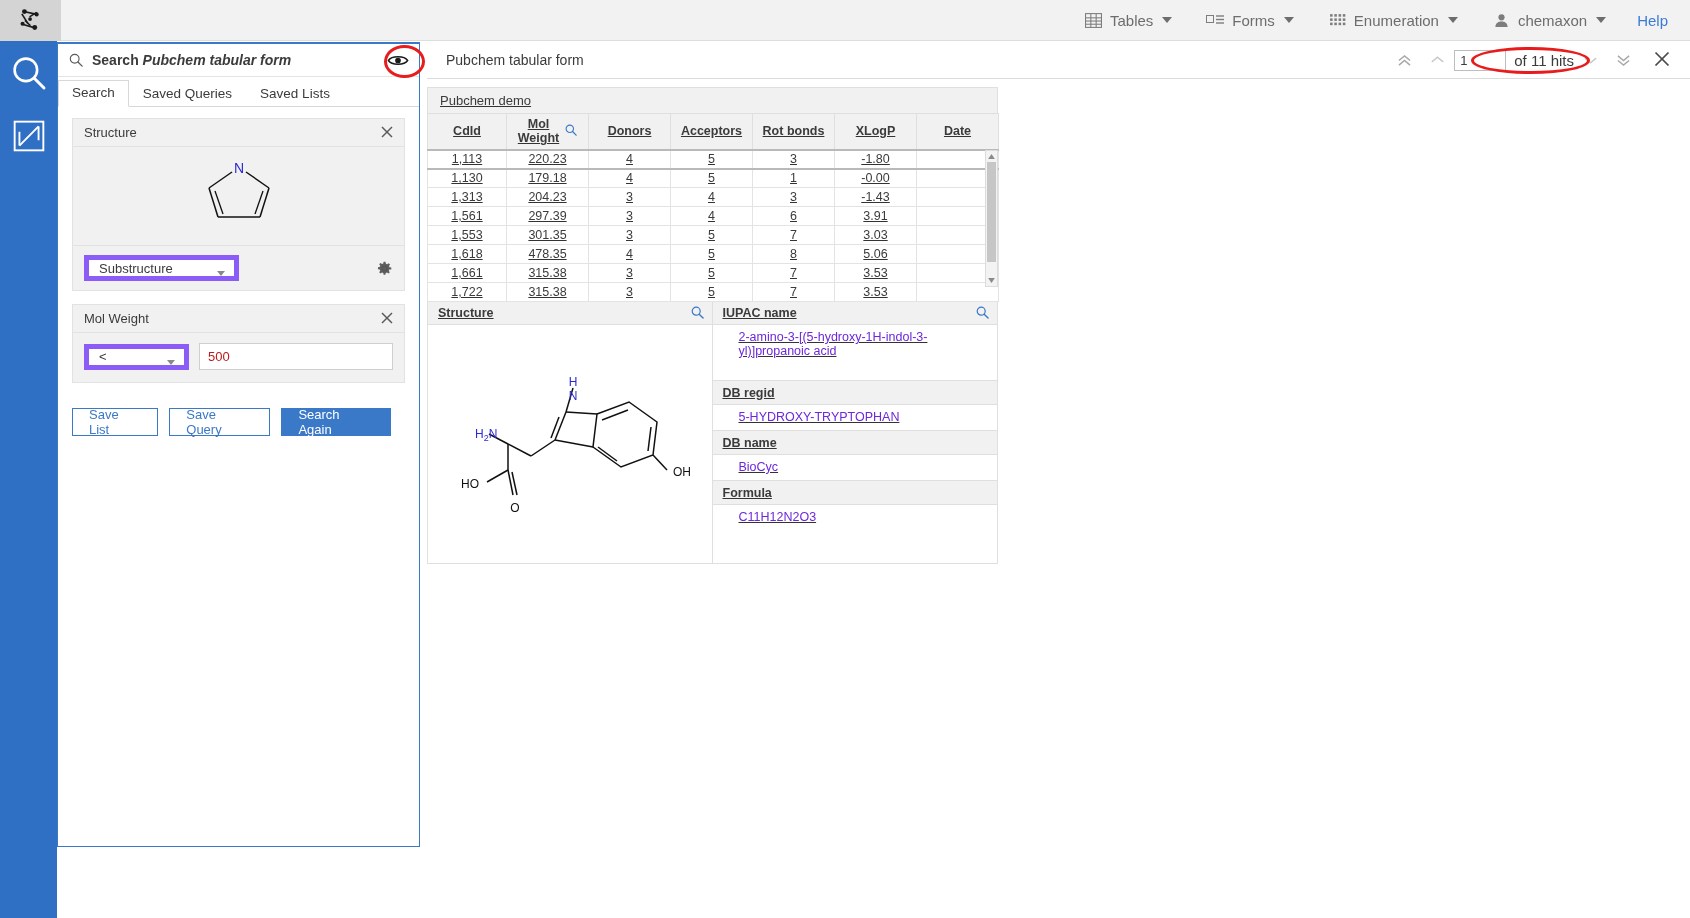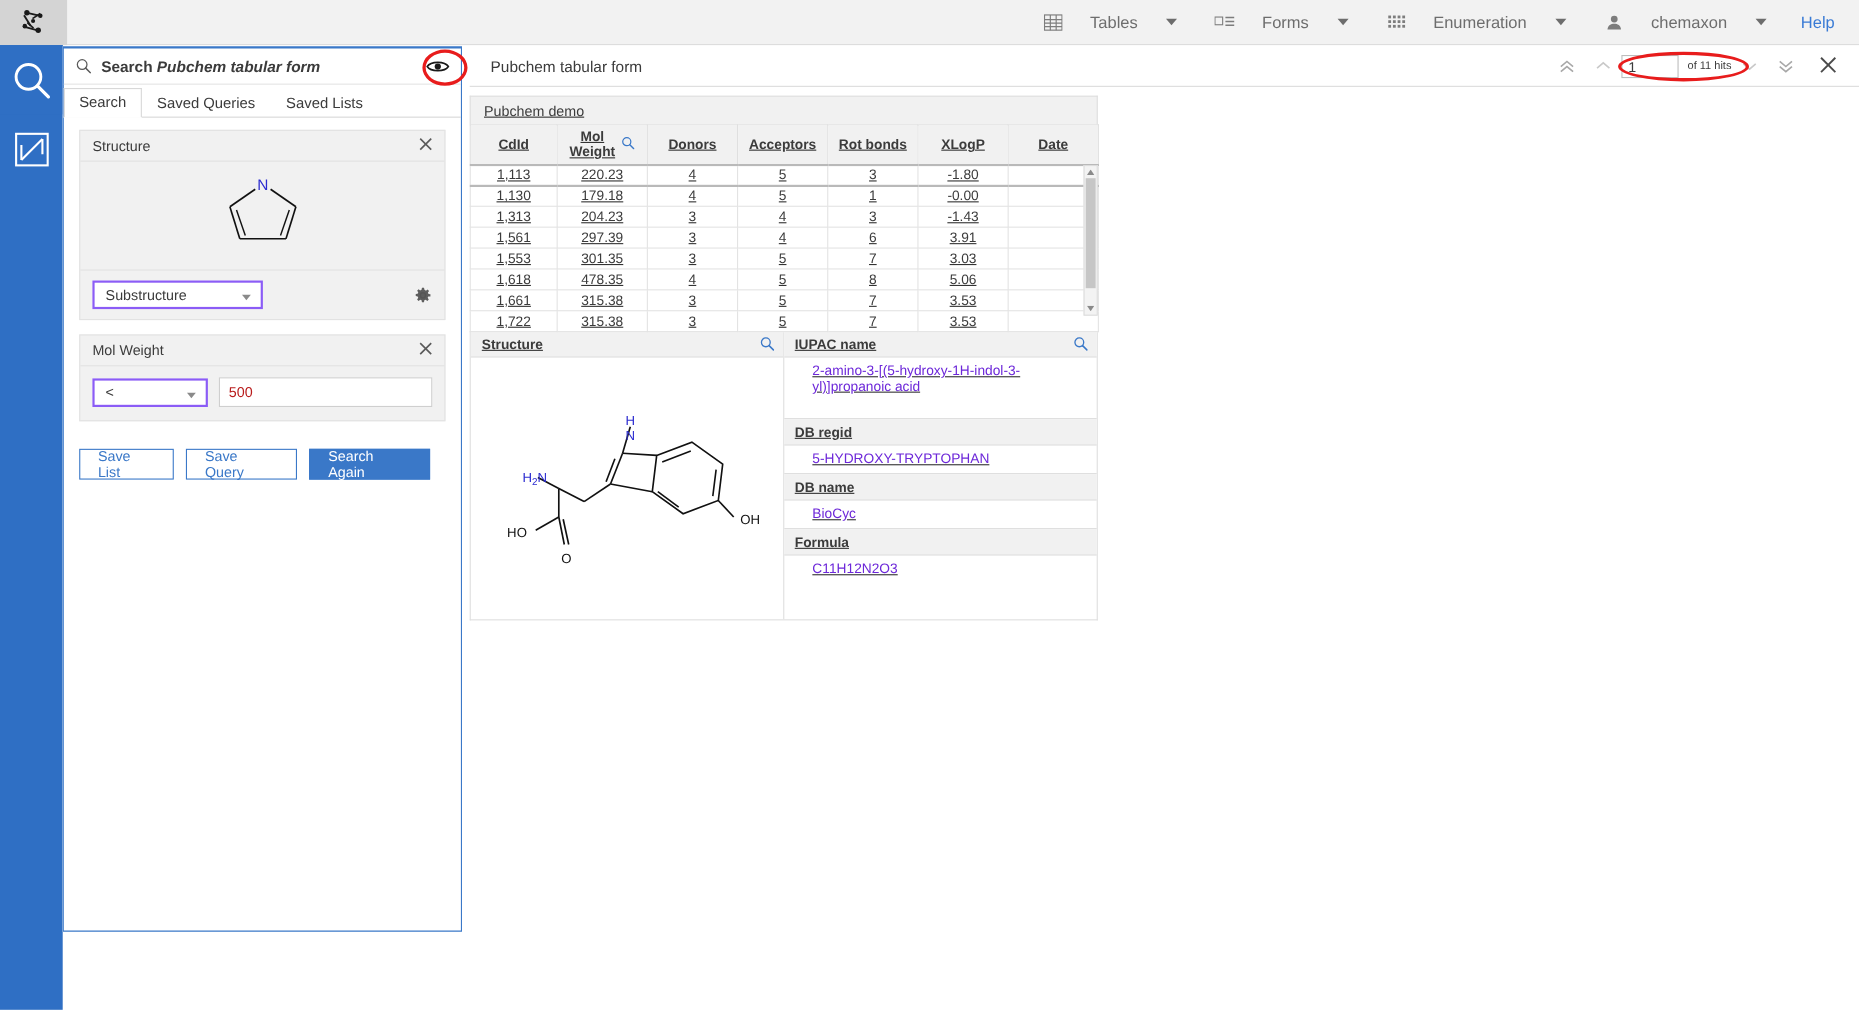--- a/index.html
+++ b/index.html
@@ -27,21 +27,21 @@
   }
   .logo-glyph { width: 30px; height: 30px; display:block; }
   .topnav {
     margin-left: auto;
     display: flex; align-items: center; gap: 0px;
     padding-right: 14px;
     height: 41px;
   }
   .navitem {
     display: flex; align-items: center;
-    gap: 24px;
+    gap: 7px;
     padding: 0 17px;
     height: 41px;
     color: #6d6d6d;
     font-size: 15px;
     cursor: pointer;
     white-space: nowrap;
   }
   .navitem .caret {
     width: 0; height: 0;
     border-left: 5px solid transparent;
@@ -132,21 +132,21 @@
   }
   .card-foot {
     display: flex; align-items: center;
     padding: 9px 11px;
     gap: 10px;
   }
   .select {
     position: relative;
     height: 26px;
     background: #fff;
-    border: 2px solid #8b5cf6;
+    border: 5px solid #8b5cf6;
     display: flex; align-items: center;
     padding: 0 24px 0 10px;
     font-size: 13px; color: #3b3b3b;
     cursor: pointer;
   }
   .select .sc {
     position: absolute; right: 9px; top: 11px;
     width: 0; height: 0;
     border-left: 4px solid transparent;
     border-right: 4px solid transparent;
@@ -191,21 +191,21 @@
   .mp-title { font-size: 14px; color: #3b3b3b; }
   .mp-tools { margin-left: auto; display: flex; align-items: center; gap: 0px; }
   .chev { padding: 4px 9px; cursor: pointer; display: flex; align-items: center; }
   .hitbox {
     width: 52px; height: 21px;
     border: 1px solid #bdbdbd; background: #fff;
     font-size: 13px; color: #3b3b3b;
     padding: 0 5px;
     font-family: "Liberation Sans", sans-serif;
   }
-  .hits-label { font-size: 10px; color: #3b3b3b; margin-left: 8px; white-space: nowrap; }
+  .hits-label { font-size: 15px; color: #3b3b3b; margin-left: 8px; white-space: nowrap; }
   .closex { padding: 2px 10px 2px 14px; cursor: pointer; font-size: 18px; color: #4a4a4a; line-height: 1;}
 
   
   .formbody { position: relative; text-decoration: underline; }
   .section-bar {
     width: 571px;
     height: 26px;
     background: #f1f1f1;
     border: 1px solid #dfdfdf;
     border-bottom: none;

